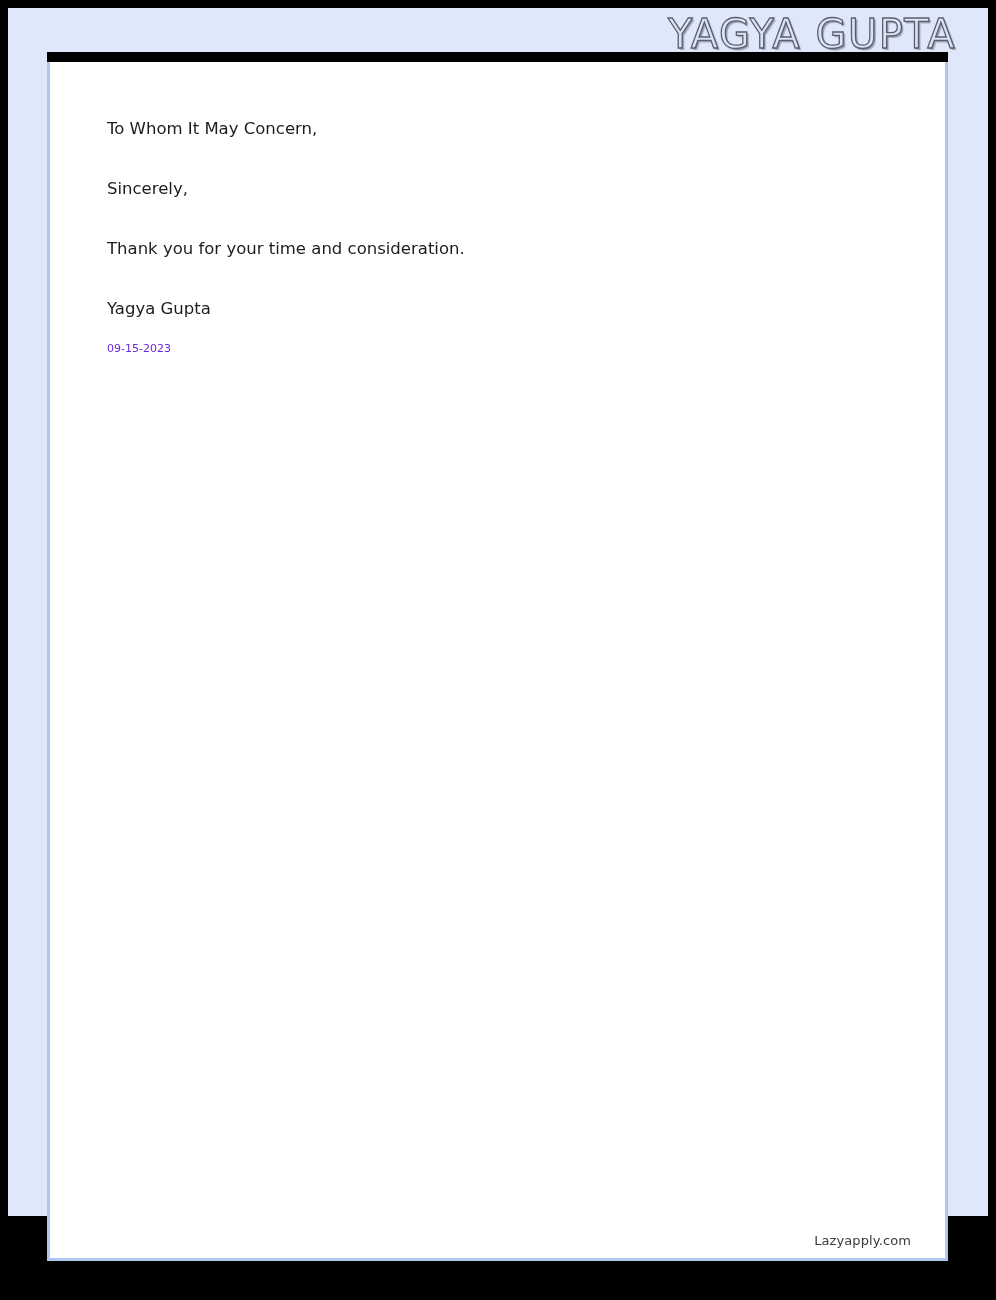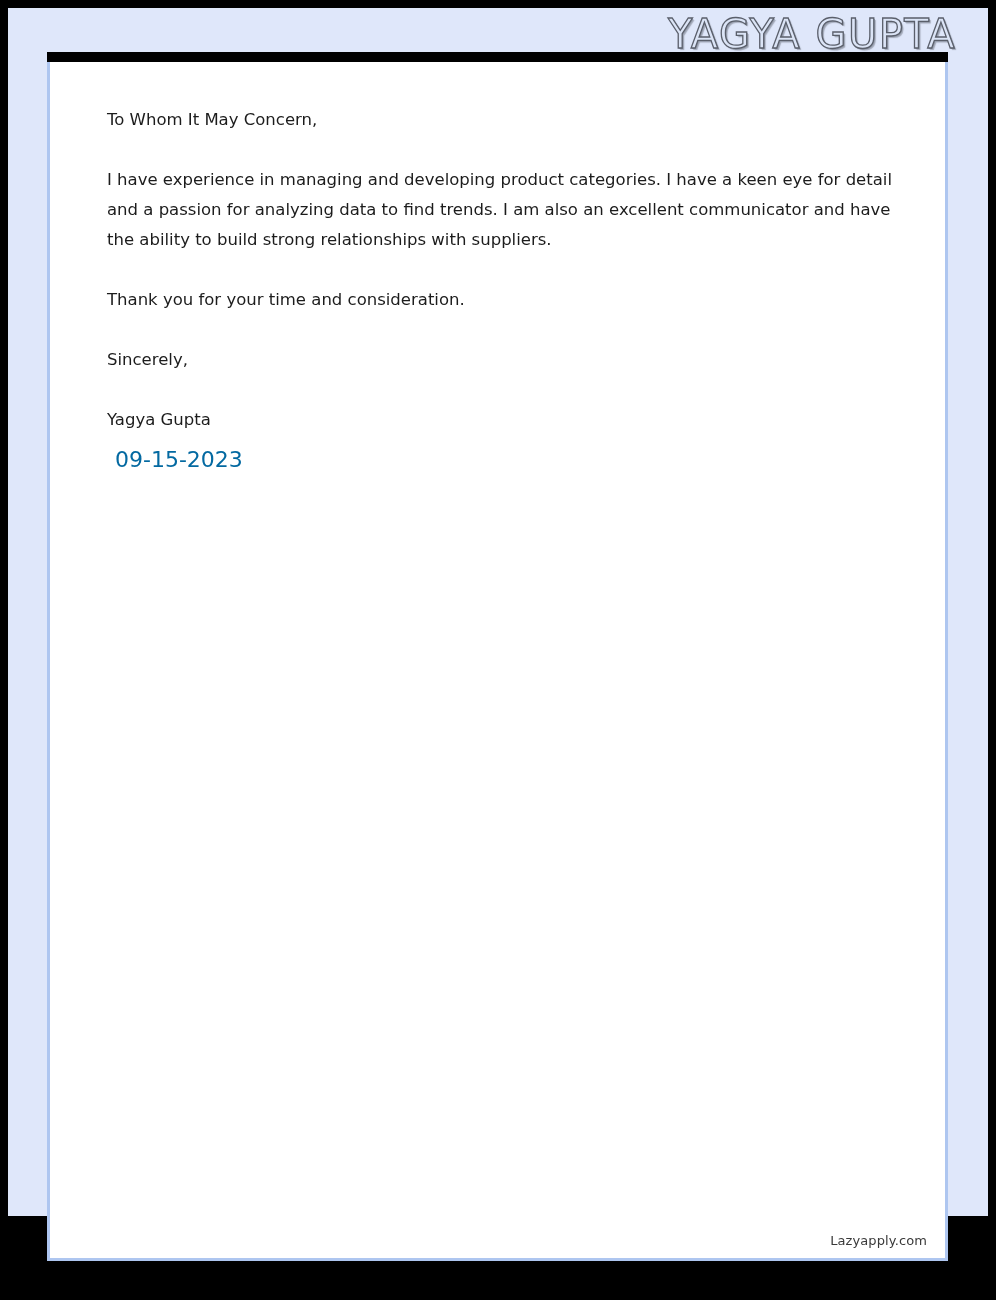--- a/index.html
+++ b/index.html
@@ -79,41 +79,41 @@
     position: absolute;
     left: 57px;
     top: 40px;
     width: 800px;
   }
 
   .para {
     font-size: 16.5px;
     line-height: 30px;
     color: #1c1c1c;
-    margin: 3px 0 30px 0;
+    margin: 12px 0 30px 0;
     text-align: left;
   }
   .para:last-child { margin-bottom: 0; }
 
   .signature-name {
     font-size: 16.5px;
     line-height: 30px;
     color: #1c1c1c;
     margin: 0 0 10px 0;
   }
   .signature-date {
-    font-size: 22px;
+    font-size: 11px;
     line-height: 30px;
-    color: #0369a1;
-    margin: 8px;
+    color: #6d28d9;
+    margin: 0;
   }
 
   .footer-brand {
     position: absolute;
-    right: 18px;
+    right: 34px;
     bottom: 8px;
     font-size: 13px;
     line-height: 18px;
     color: #3a3a3a;
     letter-spacing: 0.1px;
     margin-top: 12px;
   }
 </style>
 </head>
 <body>
@@ -126,26 +126,25 @@
 
   <div class="header-rule"></div>
 
   <div class="sheet">
 
     <div class="letter-body">
 
       <p class="para">To Whom It May Concern,</p>
 
 
-      <p class="para">I have experience in managing and developing product categories. I have a keen eye for detail and a passion for analyzing data to find trends. I am also an excellent communicator and have the ability to build strong relationships with suppliers.</p>
 
 
+      <p class="para">Sincerely,</p>
+
       <p class="para">Thank you for your time and consideration.</p>
-
-      <p class="para">Sincerely,</p>
 
       <p class="signature-name">Yagya Gupta</p>
 
       <p class="signature-date">09-15-2023</p>
 
     </div>
 
     <div class="footer-brand">Lazyapply.com</div>
 
   </div>

